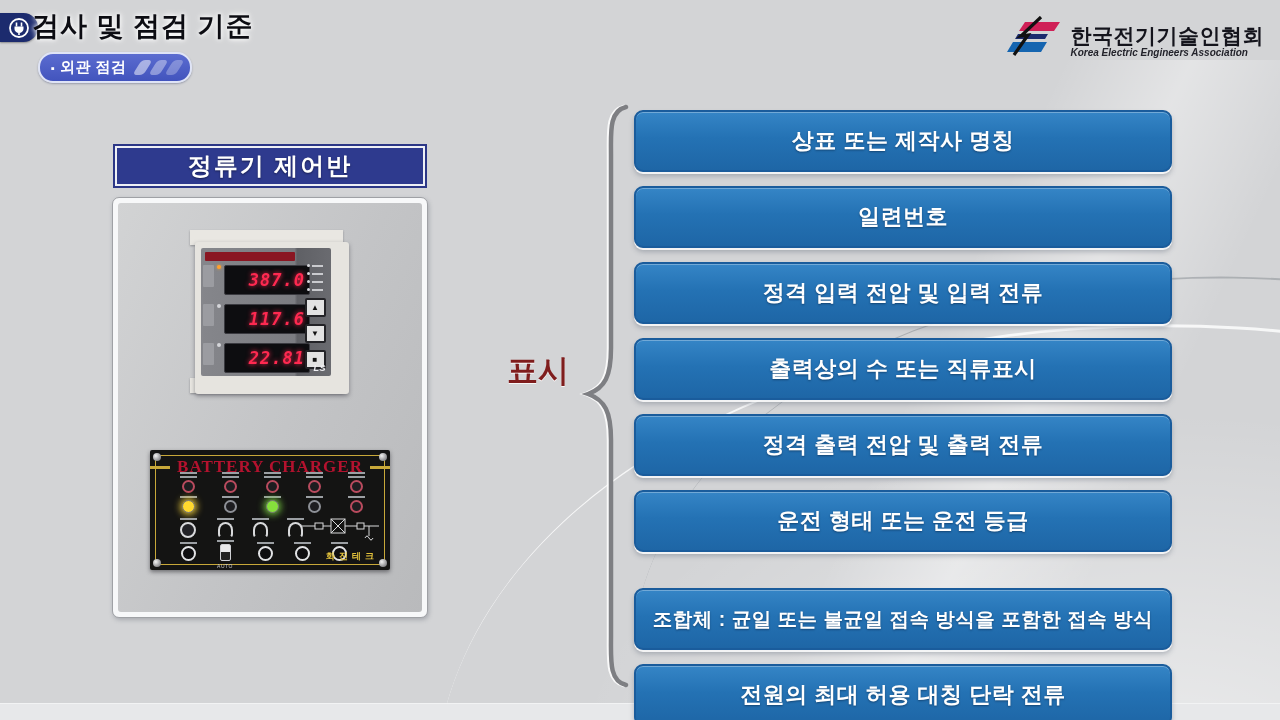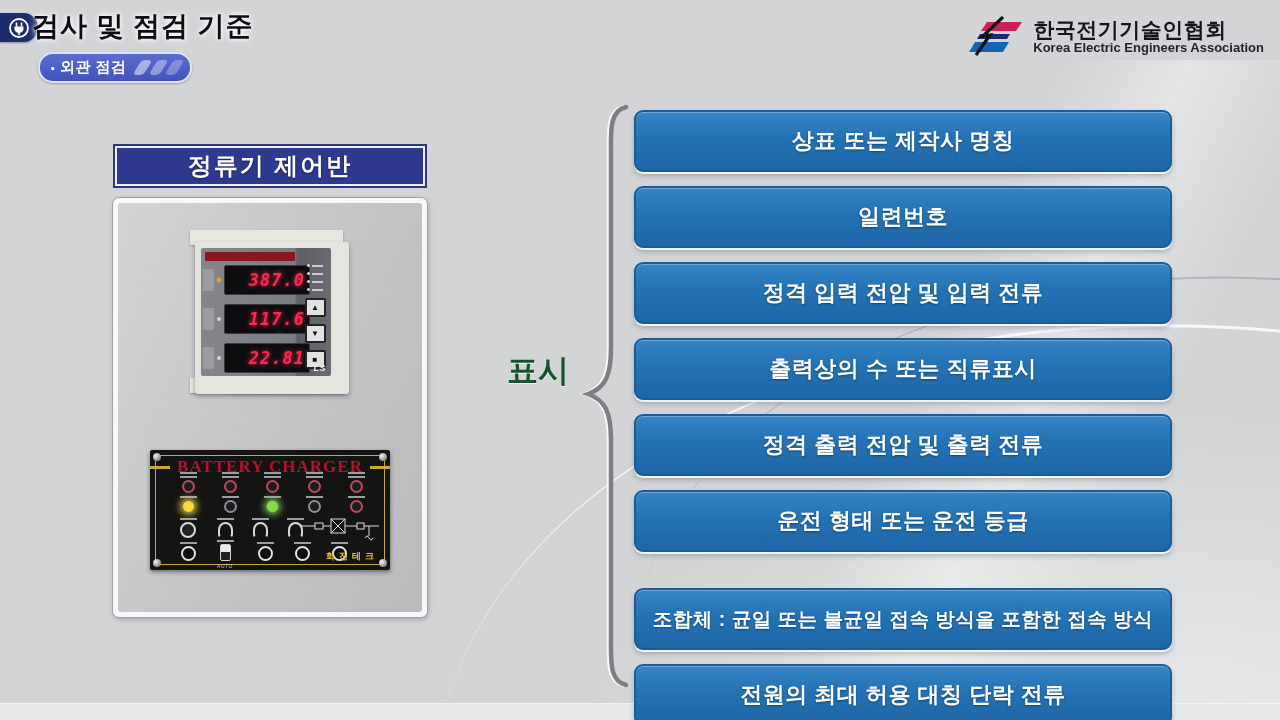--- a/index.html
+++ b/index.html
@@ -25,43 +25,43 @@
   .badge{position:absolute;left:38px;top:52px;height:27px;display:flex;align-items:center;
          padding:0 10px 0 11px;background:linear-gradient(180deg,#5b6cd0,#4254bd);
          border:2px solid #dfe4f6;border-radius:15px;box-shadow:0 1px 2px rgba(40,50,90,.35);}
   .badge-bullet{color:#fff;font-size:11px;margin-right:5px;}
   .badge-label{color:#fff;font-size:15px;font-weight:700;letter-spacing:.5px;white-space:nowrap;}
   .badge-stripes{display:flex;gap:5px;margin-left:10px;}
   .badge-stripes i{display:block;width:11px;height:15px;border-radius:4px;
                    background:rgba(255,255,255,.5);transform:skewX(-32deg);}
   .badge-stripes i:nth-child(2){background:rgba(255,255,255,.38);}
   .badge-stripes i:nth-child(3){background:rgba(255,255,255,.28);}
-  .logo{position:absolute;right:16px;top:16px;display:flex;align-items:center;gap:9px;}
+  .logo{position:absolute;right:16px;top:16px;display:flex;align-items:flex-end;gap:9px;}
   .logo-text{display:flex;flex-direction:column;line-height:1.05;}
   .logo-ko{font-size:21px;font-weight:900;color:#14141c;letter-spacing:.5px;white-space:nowrap;}
-  .logo-en{font-size:13px;font-weight:700;color:#23232b;white-space:nowrap;}
+  .logo-en{font-size:10px;font-weight:700;color:#23232b;white-space:nowrap;font-style:italic;}
   
   .fig-caption{position:absolute;left:115px;top:146px;width:306px;height:36px;
                background:#2e3a8e;border:2px solid #eef0f6;outline:2px solid #2c3787;
                display:flex;align-items:center;justify-content:center;
                color:#fff;font-size:24px;font-weight:700;letter-spacing:2px;
                text-shadow:0 1px 2px rgba(0,0,20,.5);white-space:nowrap;}
   .photo{position:absolute;left:112px;top:197px;width:304px;height:409px;
          background:#f7f8f9;border:1px solid #9fa1a5;border-radius:7px;padding:5px;
          box-shadow:1px 2px 4px rgba(90,95,105,.35);}
   .photo-inner{position:relative;width:100%;height:100%;border-radius:3px;overflow:hidden;
                background:linear-gradient(115deg,#d2d3d4 0%,#c3c4c6 55%,#b9babc 100%);}
   .mount-tab{position:absolute;left:72px;width:153px;height:15px;background:#e9e7e2;
              box-shadow:0 1px 2px rgba(70,70,75,.45);}
   .meter{position:absolute;left:77px;top:39px;width:142px;height:140px;background:#e6e4df;
          border-radius:3px;box-shadow:0 2px 4px rgba(60,60,70,.5);padding:6px;}
   .meter-face{position:relative;width:130px;height:128px;border-radius:2px;
               background:linear-gradient(90deg,#85868b 0%,#7b7c81 72%,#5f6065 74%,#6a6b70 100%);}
   .meter-strip{position:absolute;left:4px;top:4px;width:90px;height:9px;background:#8a1622;border-radius:1px;}
-  .m-row{position:absolute;left:2px;display:flex;align-items:center;gap:3px;}
+  .m-row{position:absolute;left:2px;display:flex;gap:3px;}
   .m-label{width:11px;height:22px;background:#9b9ca1;border-radius:1px;}
   .m-led{width:4px;height:4px;border-radius:50%;background:#ffa12c;box-shadow:0 0 3px #ffa12c;}
   .m-window{width:80px;height:28px;background:#0d0d10;border:1px solid #3a3a40;border-radius:2px;
             display:flex;align-items:center;justify-content:flex-end;padding-right:4px;
             font-family:"DejaVu Sans Mono",monospace;font-style:italic;font-weight:bold;
             font-size:17px;letter-spacing:1px;color:#ff2950;
             text-shadow:0 0 5px rgba(255,41,80,.95);}
   .m-ctrl{position:absolute;right:5px;top:16px;width:22px;display:flex;flex-direction:column;
           align-items:center;gap:5px;}
   .m-ind{display:flex;align-items:center;gap:2px;}
@@ -96,21 +96,21 @@
              border-bottom-color:transparent;}
   .pushbtn{width:11px;height:11px;border-radius:50%;border:2.5px solid #e2e3e5;background:#0e0e10;}
   .toggle{width:9px;height:15px;border:1px solid #cfd0d4;border-radius:2px;
           background:linear-gradient(180deg,#e8e8ea 0 50%,#222 50% 100%);}
   .toggle-lbl{font-size:5px;color:#c9cacd;letter-spacing:.5px;}
   .schematic{position:absolute;right:9px;top:64px;}
   .charger-footer{position:absolute;right:12px;bottom:7px;color:#e3c23c;font-size:9px;
                   font-weight:700;letter-spacing:4px;white-space:nowrap;}
   
   .group-label{position:absolute;left:492px;top:350px;width:92px;text-align:center;
-               font-size:31px;font-weight:900;color:#14532d;line-height:1.35;
+               font-size:31px;font-weight:900;color:#7f1d1d;line-height:1.35;
                text-shadow:0 1px 0 rgba(255,255,255,.8);}
   .brace{position:absolute;left:580px;top:104px;}
   
   .items{position:absolute;left:634px;top:110px;width:538px;display:flex;flex-direction:column;gap:14px;}
   .item-btn{height:58px;border-radius:9px;
             background:linear-gradient(180deg,#3585c6 0%,#2472b4 45%,#1e66a6 100%);
             border:2px solid #1a5c9c;
             box-shadow:0 2px 0 rgba(255,255,255,.85),0 4px 5px rgba(95,105,120,.4),
                        inset 0 1px 0 rgba(255,255,255,.3);
             display:flex;align-items:center;justify-content:center;

